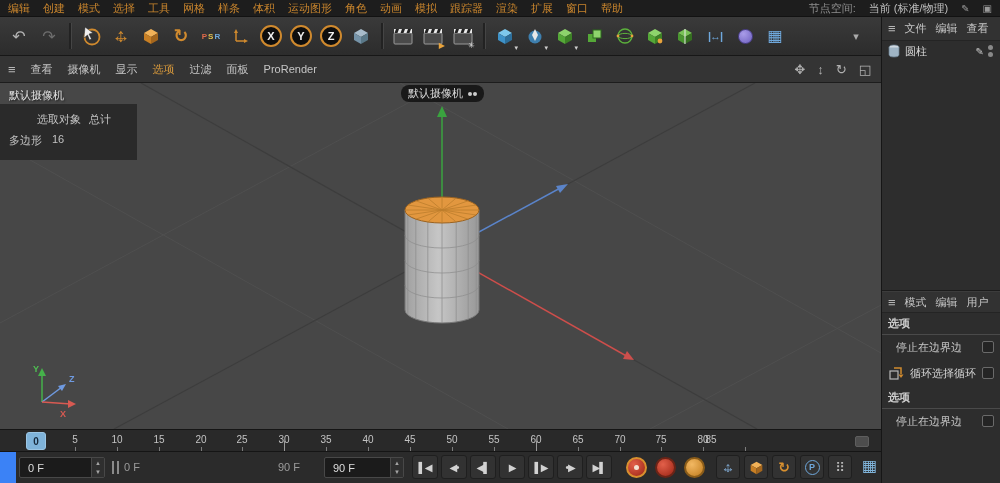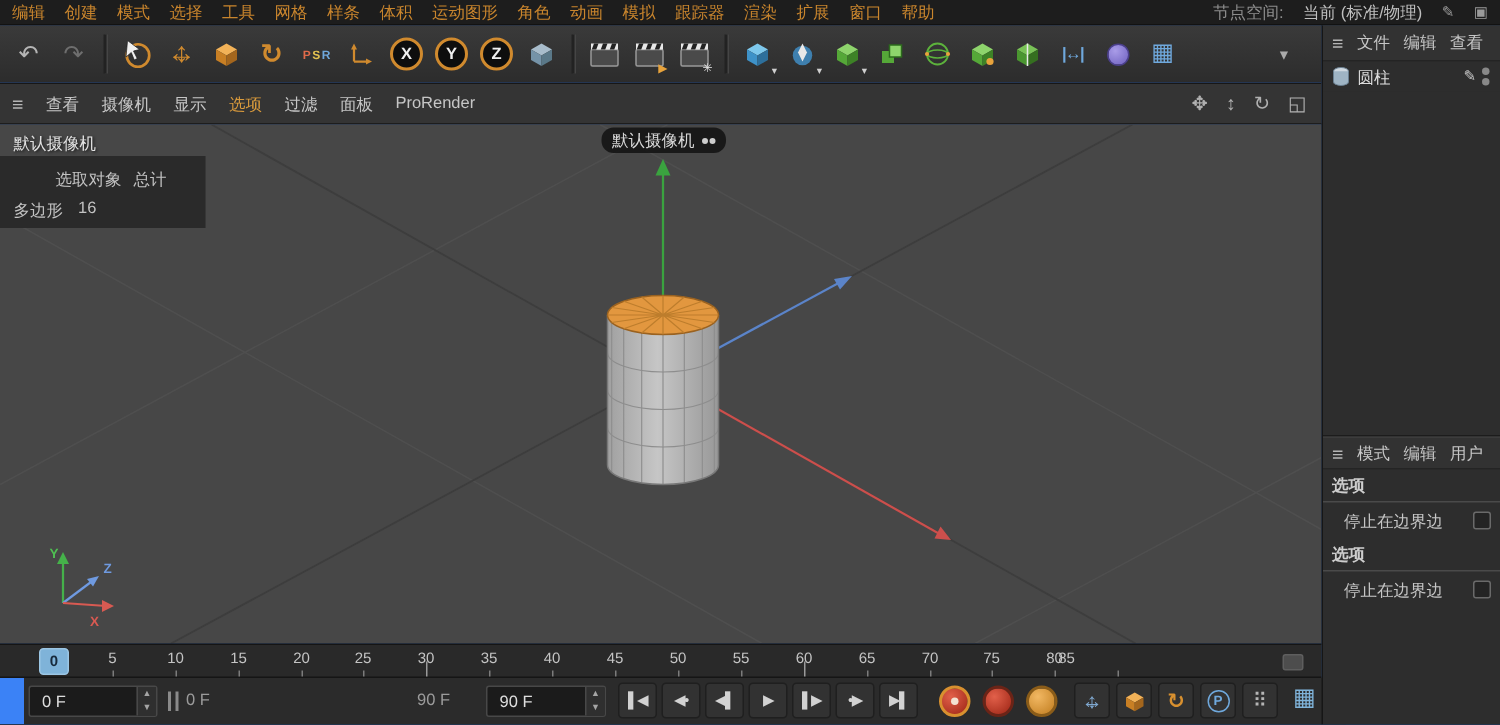--- a/index.html
+++ b/index.html
@@ -40,21 +40,21 @@
 
 .vp-menubar{position:absolute;top:56px;left:0;width:881px;height:27px;background:#343434;border-bottom:1px solid #1d1d1d;display:flex;align-items:center;gap:15px;padding:0 8px;color:#c6c6c6}
 .vp-menubar .vmi.active{color:#d99a3c}
 .vp-nav{margin-left:auto;display:flex;gap:12px;color:#b0b0b0;font-size:13px;margin-right:2px}
 .hamb{color:#b5b5b5;font-size:13px}
 
 
 .viewport{position:absolute;top:83px;left:0;width:881px;height:346px;background:#474747;overflow:hidden}
 .viewport svg.scene{position:absolute;left:0;top:0}
 .vp-label{position:absolute;left:9px;top:5px;color:#e2e2e2;text-shadow:1px 1px 2px rgba(0,0,0,.7)}
-.vp-info{position:absolute;left:0;top:21px;width:137px;height:48px;background:rgba(40,40,40,.93);color:#c2c2c2}
+.vp-info{position:absolute;left:0;top:21px;width:137px;height:56px;background:rgba(40,40,40,.93);color:#c2c2c2}
 .vp-info .r1{position:absolute;left:37px;top:8px;display:flex;gap:8px}
 .vp-info .r2{position:absolute;left:9px;top:29px;display:flex;gap:10px}
 .cam-chip{position:absolute;left:401px;top:2px;height:17px;background:rgba(22,22,22,.92);border-radius:8px;display:flex;align-items:center;gap:5px;padding:0 7px;color:#d8d8d8}
 .cam-dots{display:flex;gap:1px}
 .cam-dots i{width:4px;height:4px;border-radius:50%;background:#cdcdcd}
 
 
 .timeline{position:absolute;top:429px;left:0;width:881px;height:23px;background:#292929;border-top:1px solid #151515;border-bottom:1px solid #151515}
 .tl-num{position:absolute;top:4px;transform:translateX(-50%);font-size:10px;color:#c4c4c4}
 .tl-tick{position:absolute;bottom:0;width:1px;height:4px;background:#7c7c7c}
@@ -505,20 +505,29 @@
       <span>编辑</span>
       <span>用户</span>
     </div>
     <div class="am-section">
         <span>选项</span>
       </div>
     <div class="am-opt">
       <span>停止在边界边</span>
       <span class="chk"></span>
     </div>
+    <div class="am-tool">
+      <svg width="16" height="16" viewBox="0 0 16 16">
+          <rect x="2" y="6" width="8" height="8" fill="none" stroke="#b8b8b8" stroke-width="1.2"></rect>
+          <path d="M6 3 H13 V9" fill="none" stroke="#d08a2e" stroke-width="1.5"></path>
+          <polygon points="13,13 10.5,9.5 15.5,9.5" fill="#d08a2e"></polygon>
+        </svg>
+      <span>循环选择循环</span>
+      <span class="chk"></span>
+    </div>
     <div class="am-section">
         <span>选项</span>
       </div>
     <div class="am-opt">
       <span>停止在边界边</span>
       <span class="chk"></span>
     </div>
   </div>
 
 </div>

